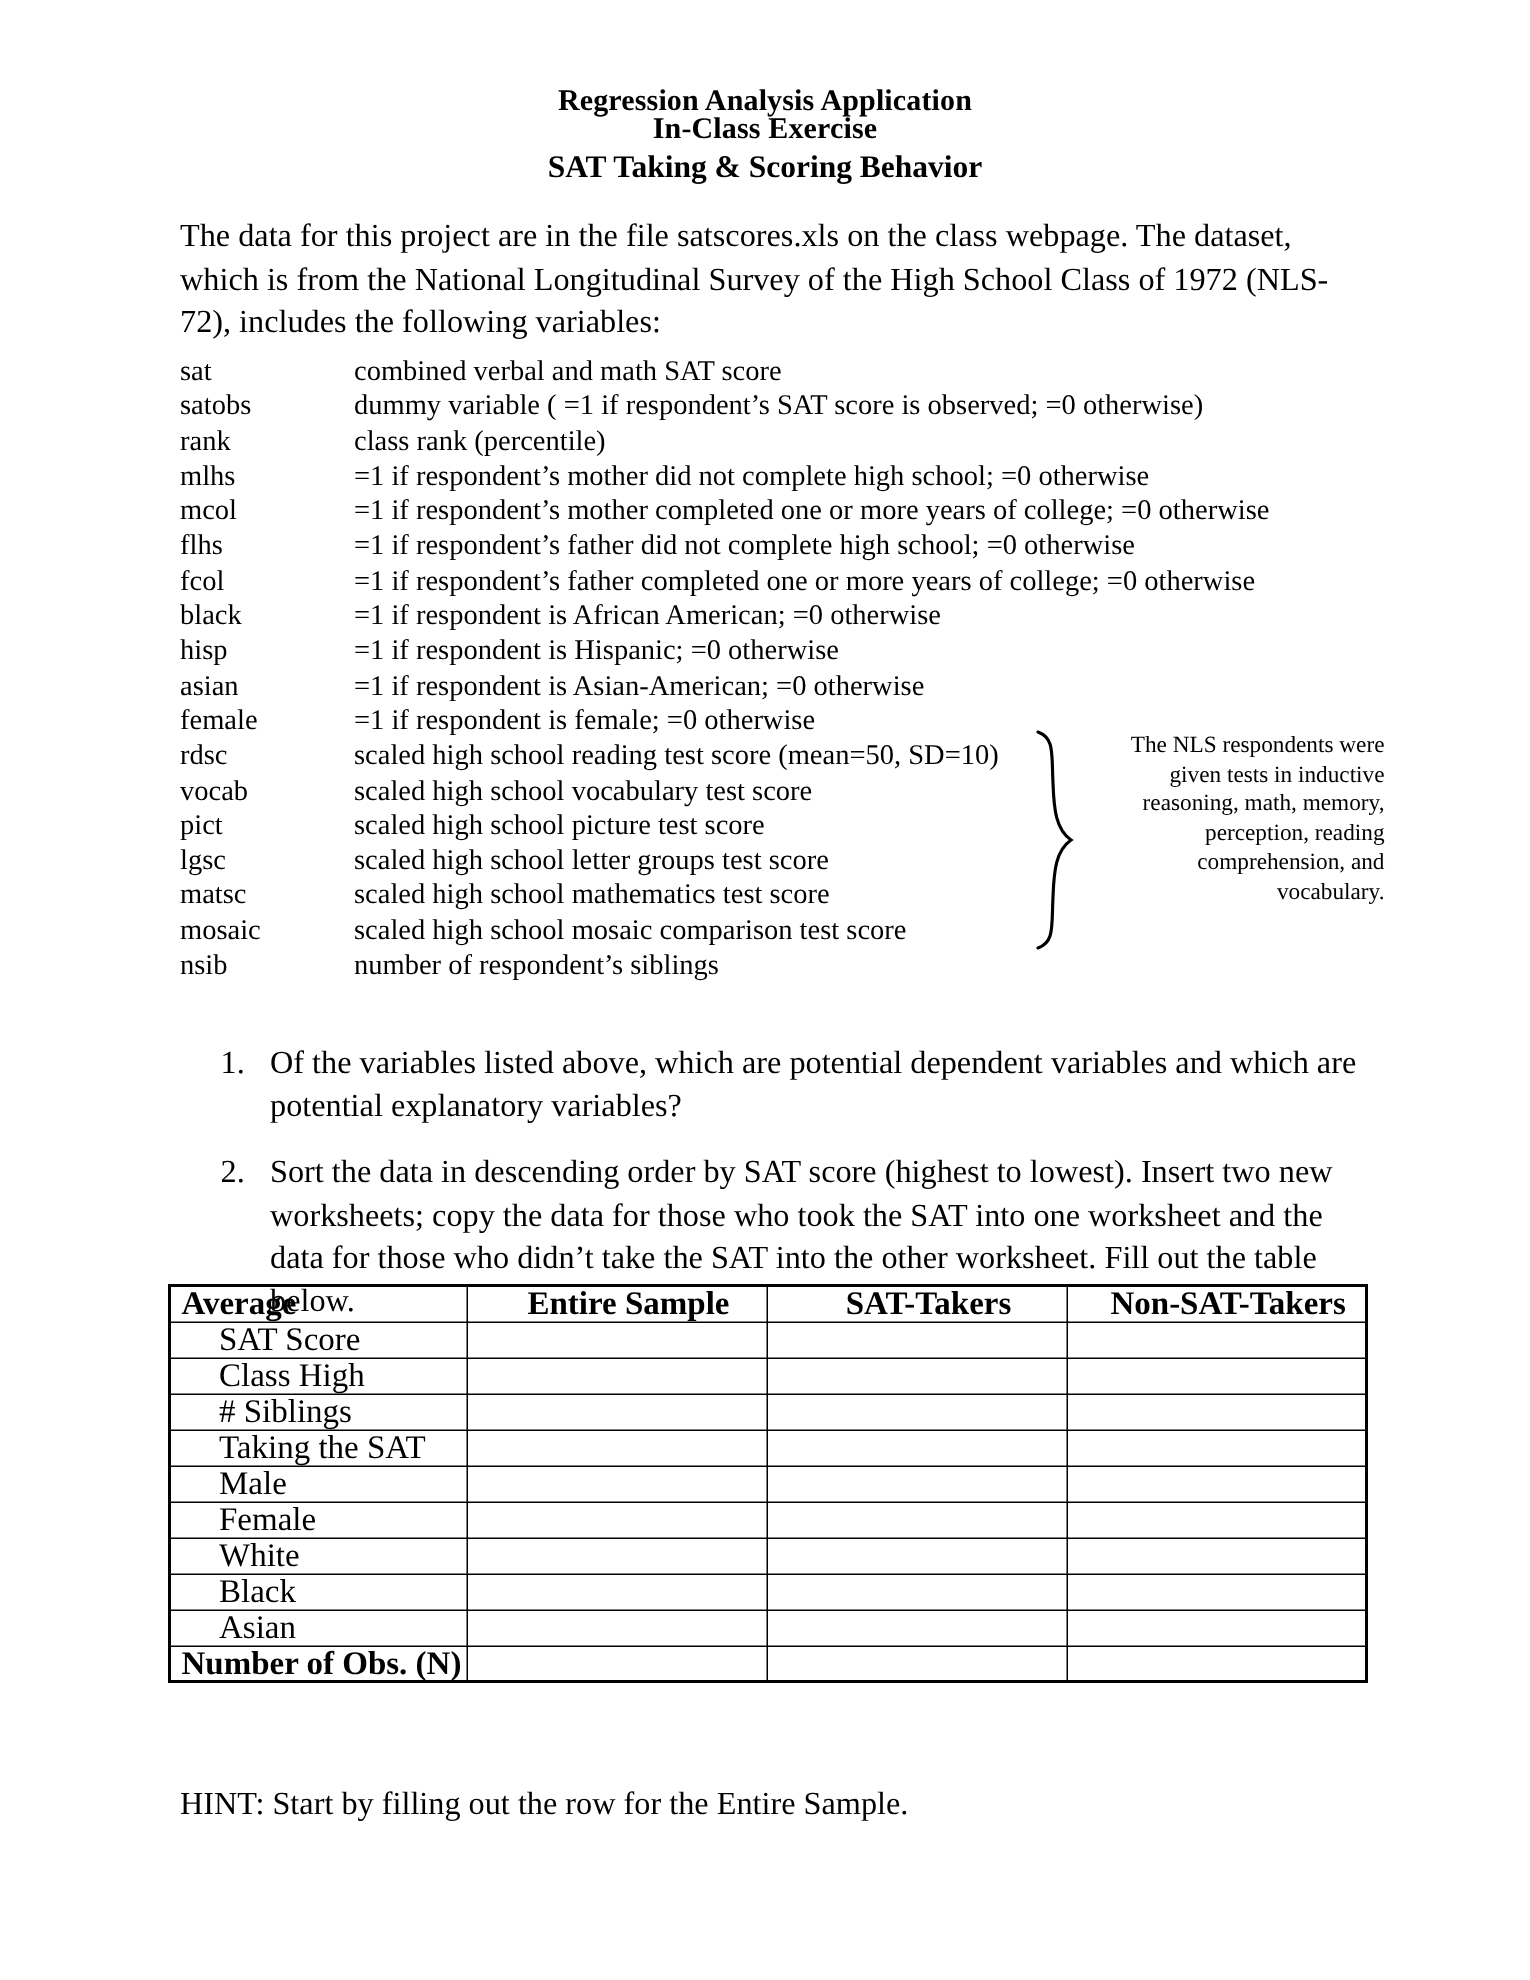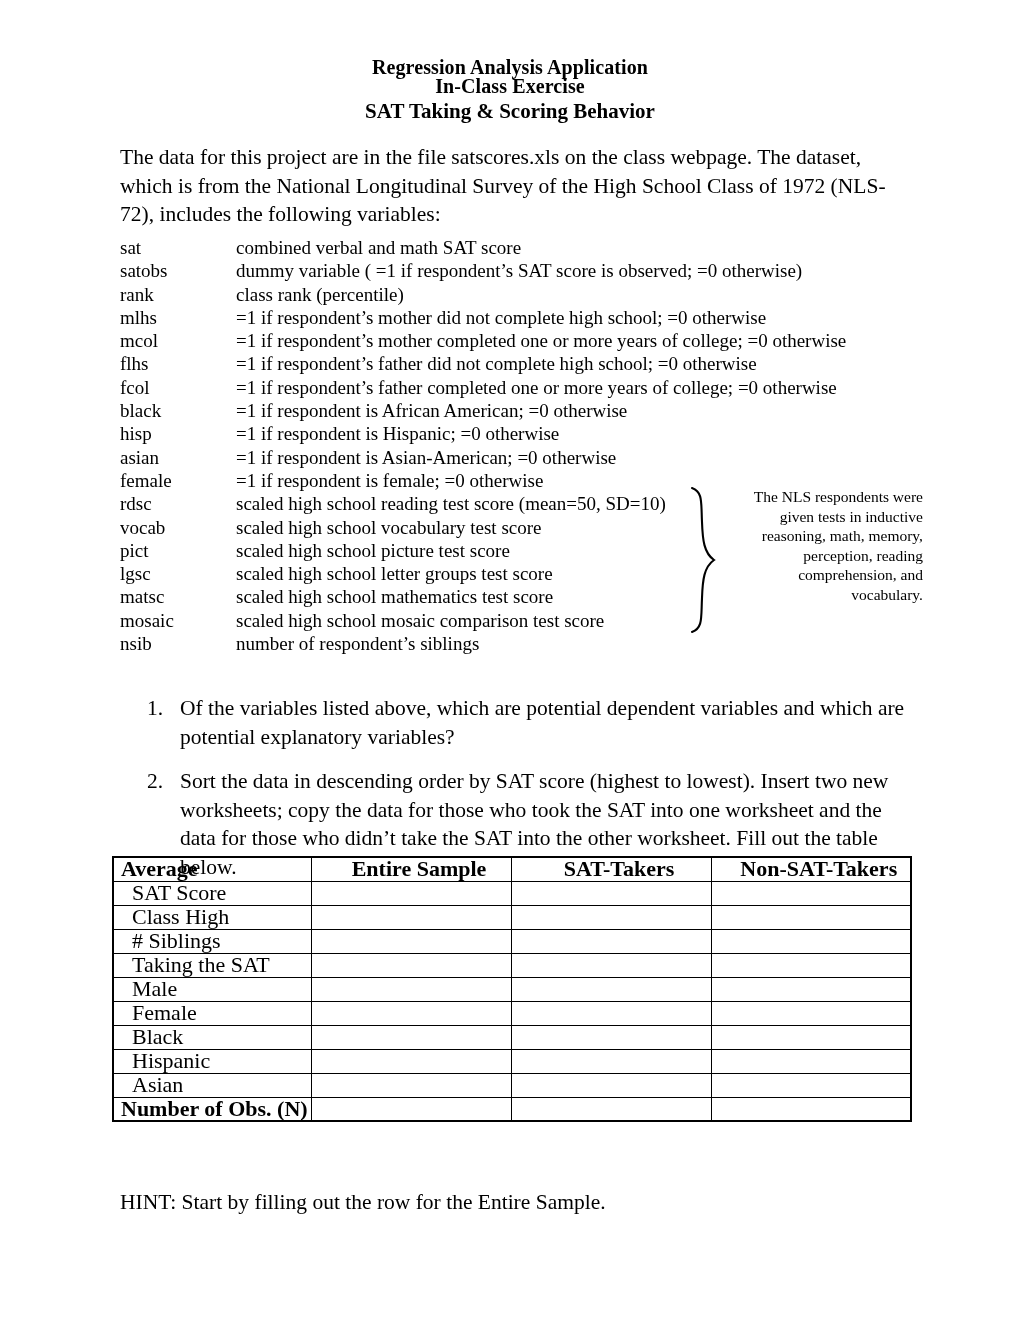--- a/index.html
+++ b/index.html
@@ -147,21 +147,21 @@
   }
   .tbl .hdr.label-cell {
     text-align: left;
     padding-left: 7px;
   }
   .tbl .rowhead-bold {
     font-weight: bold;
     padding-left: 7px;
   }
   .tbl .rowhead-indent {
-    padding-left: 18px;
+    padding-left: 32px;
   }
   .tbl tr.thick-top > td { border-top-width: 2.2px; }
   .tbl tr.last-row > td  { border-bottom-width: 2.2px; }
   .tbl td.edge-left  { border-left-width: 2.2px; }
   .tbl td.edge-right { border-right-width: 2.2px; }
 
   
   .hint {
     position: absolute;
     left: 120px;
@@ -255,27 +255,27 @@
           <td class="col-data"></td>
           <td class="col-data edge-right"></td>
         </tr>
         <tr>
           <td class="col-label edge-left rowhead-indent">Female</td>
           <td class="col-data"></td>
           <td class="col-data"></td>
           <td class="col-data edge-right"></td>
         </tr>
         <tr>
+          <td class="col-label edge-left rowhead-indent">White</td>
+          <td class="col-data"></td>
+          <td class="col-data"></td>
+          <td class="col-data edge-right"></td>
+        </tr>
+        <tr>
           <td class="col-label edge-left rowhead-indent">Black</td>
-          <td class="col-data"></td>
-          <td class="col-data"></td>
-          <td class="col-data edge-right"></td>
-        </tr>
-        <tr>
-          <td class="col-label edge-left rowhead-indent">Hispanic</td>
           <td class="col-data"></td>
           <td class="col-data"></td>
           <td class="col-data edge-right"></td>
         </tr>
         <tr>
           <td class="col-label edge-left rowhead-indent">Asian</td>
           <td class="col-data"></td>
           <td class="col-data"></td>
           <td class="col-data edge-right"></td>
         </tr>

